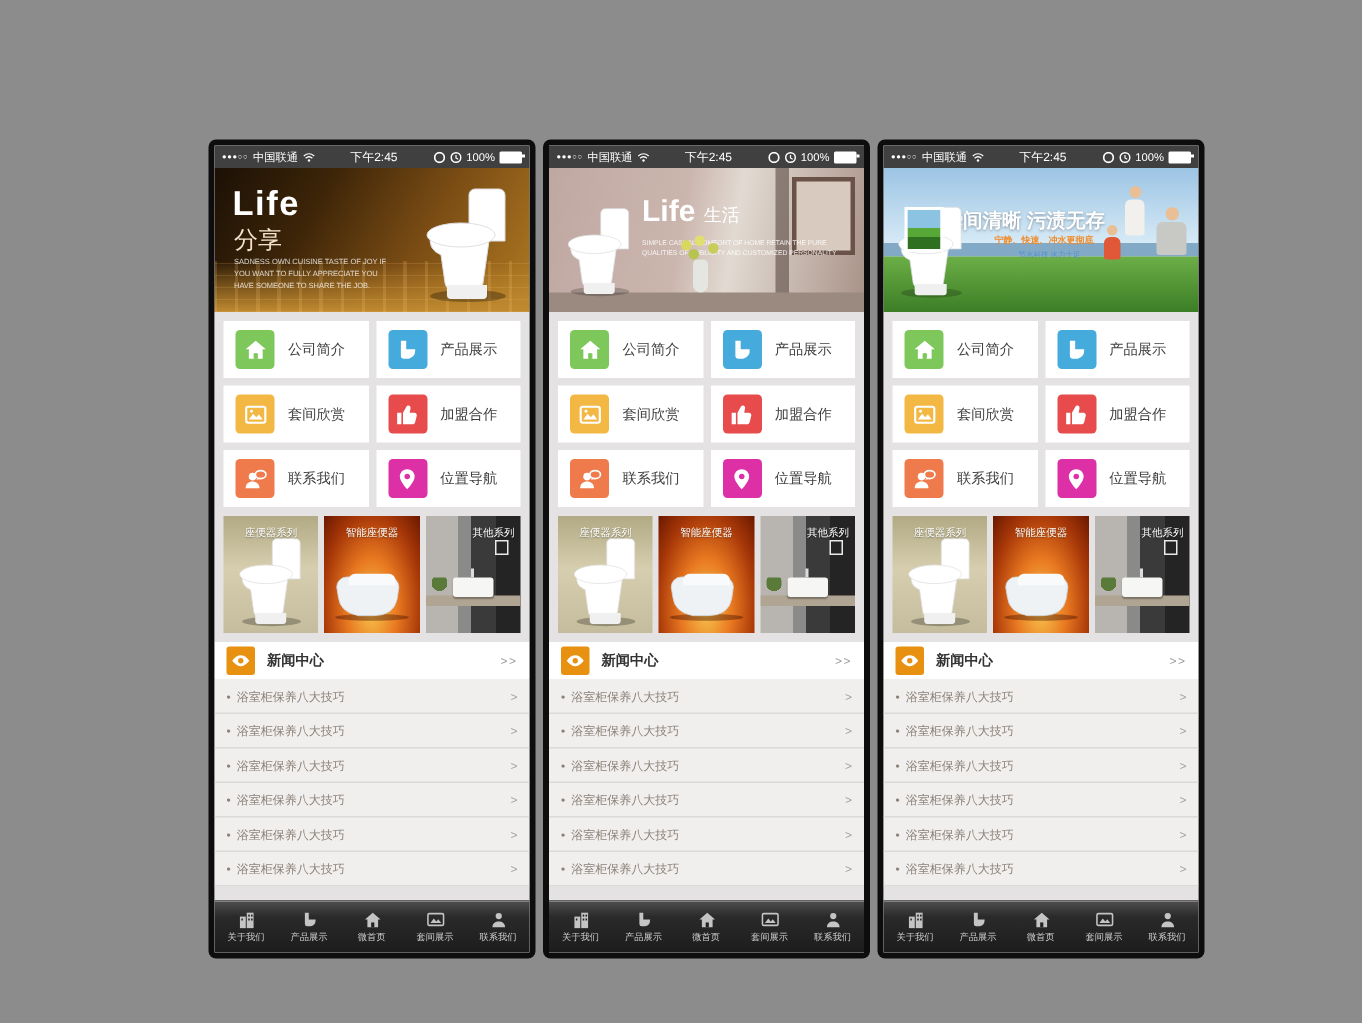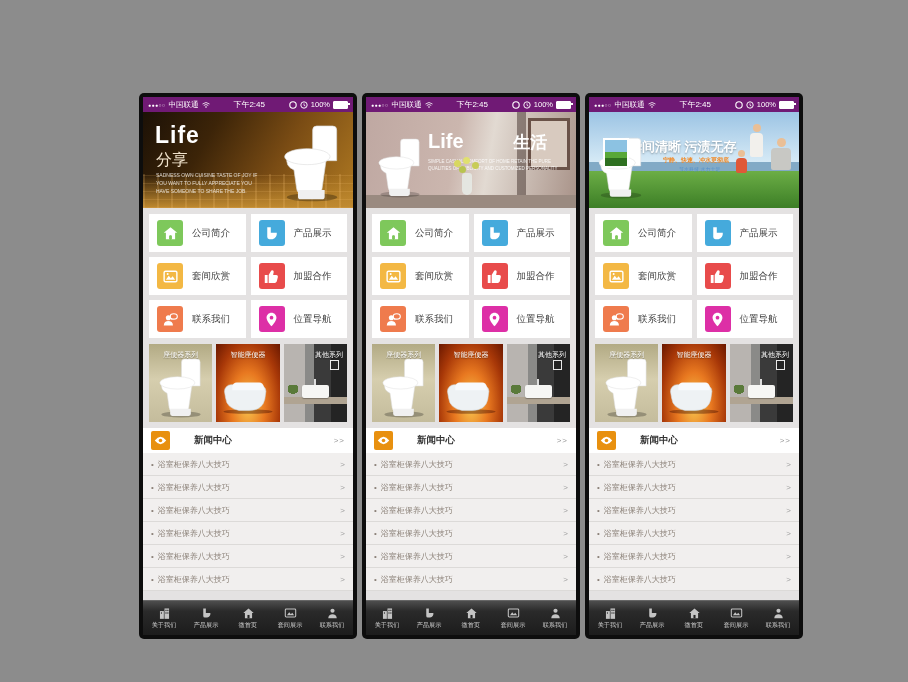--- a/index.html
+++ b/index.html
@@ -5,21 +5,21 @@
   html,body{margin:0;padding:0;}
   body{
     width:908px;height:682px;background:#8c8c8c;position:relative;overflow:hidden;
     font-family:"Liberation Sans","DejaVu Sans",sans-serif;
   }
   .phones{position:absolute;left:139px;top:93px;display:flex;gap:5px;}
   .phone{width:218px;height:546px;background:#0d0d0d;border-radius:5px;padding:4px;box-sizing:border-box;}
   .screen{width:210px;height:538px;background:#e4e2e2;display:flex;flex-direction:column;overflow:hidden;}
 
   
-  .status{height:15px;flex:0 0 15px;background:#701a75;color:#fff;display:flex;align-items:center;justify-content:space-between;padding:0 5px;font-size:7.5px;}
+  .status{height:15px;flex:0 0 15px;background:#404040;color:#fff;display:flex;align-items:center;justify-content:space-between;padding:0 5px;font-size:7.5px;}
   .status .grp{display:flex;align-items:center;gap:3px;}
   .dots{font-size:5px;letter-spacing:.5px;}
   .time{font-weight:normal;font-size:8px;}
   .sicon{width:8px;height:8px;display:inline-block;}
   .battery{width:13px;height:6px;border:1px solid #fff;border-radius:1px;position:relative;background:#fff;}
   .battery::after{content:"";position:absolute;right:-3px;top:1px;width:2px;height:2px;background:#fff;}
 
   
   .banner{height:96px;flex:0 0 96px;position:relative;overflow:hidden;}
   .b1{background:linear-gradient(120deg,#1c1106 0%,#3c2408 30%,#7a4c14 62%,#b07a22 100%);}
@@ -31,21 +31,21 @@
   .b1-sub{position:absolute;left:13px;top:38px;color:#f0e2cc;font-size:16px;}
   .b1-cap{position:absolute;left:13px;top:60px;width:105px;color:rgba(255,255,255,.78);font-size:5px;line-height:1.55;}
   .toilet{position:absolute;}
   .b1 .toilet{right:10px;bottom:6px;width:62px;height:80px;}
 
   .b2{background:linear-gradient(100deg,#bfa8a2 0%,#cbb6ae 42%,#e2dad2 58%,#a89288 100%);}
   .b2 .sliver{position:absolute;right:50px;top:0;width:9px;height:100%;background:#4e3e38;opacity:.55;}
   .b2 .mirror{position:absolute;right:6px;top:6px;width:36px;height:46px;background:#d8cabf;border:3px solid #6a5248;}
   .b2 .floorline{position:absolute;left:0;bottom:0;width:100%;height:13px;background:#9a8a80;}
   .b2-title{position:absolute;left:62px;top:18px;color:#fff;font-size:20px;font-weight:bold;}
-  .b2-title .cn{font-size:17px;font-weight:bold;margin-left:44px;}
+  .b2-title .cn{font-size:12px;font-weight:normal;}
   .b2-cap{position:absolute;left:62px;top:46px;width:130px;color:rgba(255,255,255,.85);font-size:4.5px;line-height:1.6;}
   .b2 .toilet{left:10px;bottom:10px;width:48px;height:62px;}
   .vase{position:absolute;left:96px;bottom:13px;width:10px;height:22px;background:rgba(230,235,230,.85);border-radius:3px 3px 5px 5px;}
   .flowers{position:absolute;left:88px;bottom:32px;width:28px;height:16px;}
   .flowers i{position:absolute;width:7px;height:7px;border-radius:50%;background:#d8d860;}
   .flowers i:nth-child(2){left:9px;top:-3px;background:#e0e070;}
   .flowers i:nth-child(3){left:18px;top:2px;background:#c8cc58;}
   .flowers i:nth-child(4){left:5px;top:6px;background:#b8c450;}
 
   .b3 .sky{position:absolute;top:0;left:0;width:100%;height:52%;background:linear-gradient(180deg,#9cc4e4,#d6eaf6);}
@@ -92,21 +92,21 @@
   .c3 .clabel{text-align:right;padding-right:4px;width:auto;right:0;}
   .c-mark{position:absolute;top:16px;right:8px;width:7px;height:8px;border:1px solid #fff;opacity:.9;z-index:2;}
   .c1 .toilet{left:50%;margin-left:-24px;bottom:4px;width:48px;height:62px;}
   .c2 .smart{position:absolute;left:50%;bottom:8px;margin-left:-28px;width:56px;height:34px;}
   .counter{position:absolute;left:0;bottom:18px;width:100%;height:7px;background:#b0a492;}
   .basin{position:absolute;left:50%;margin-left:-13px;bottom:24px;width:27px;height:13px;background:#f6f6f4;border-radius:2px;box-shadow:0 1px 1px rgba(0,0,0,.3);}
   .tap{position:absolute;left:50%;margin-left:-1px;bottom:37px;width:2px;height:6px;background:#ddd;}
   .plant{position:absolute;left:4px;bottom:25px;width:10px;height:12px;background:radial-gradient(circle at 50% 30%,#5a7a3a 0 55%,transparent 56%);}
 
   
-  .nheader{flex:0 0 25px;background:#fff;display:flex;align-items:center;gap:24px;padding:0 8px;}
+  .nheader{flex:0 0 25px;background:#fff;display:flex;align-items:center;gap:8px;padding:0 8px;}
   .nh-icon{width:19px;height:19px;border-radius:2px;background:#e8900f;display:flex;align-items:center;justify-content:center;}
   .nh-icon svg{width:13px;height:13px;}
   .nh-title{font-size:9.5px;font-weight:bold;color:#333;flex:1;}
   .nh-more{font-size:8px;color:#999;letter-spacing:1px;cursor:pointer;}
   .nlist{flex:0 0 auto;background:#f1efee;}
   .nrow{height:23px;display:flex;align-items:center;padding:0 8px;border-bottom:1px solid #dcdad8;box-sizing:border-box;cursor:pointer;}
   .nbul{color:#8c8279;font-size:8px;margin-right:4px;}
   .ntxt{flex:1;font-size:8px;color:#8c8279;}
   .nchev{color:#a0a0a0;font-size:8px;}
 

